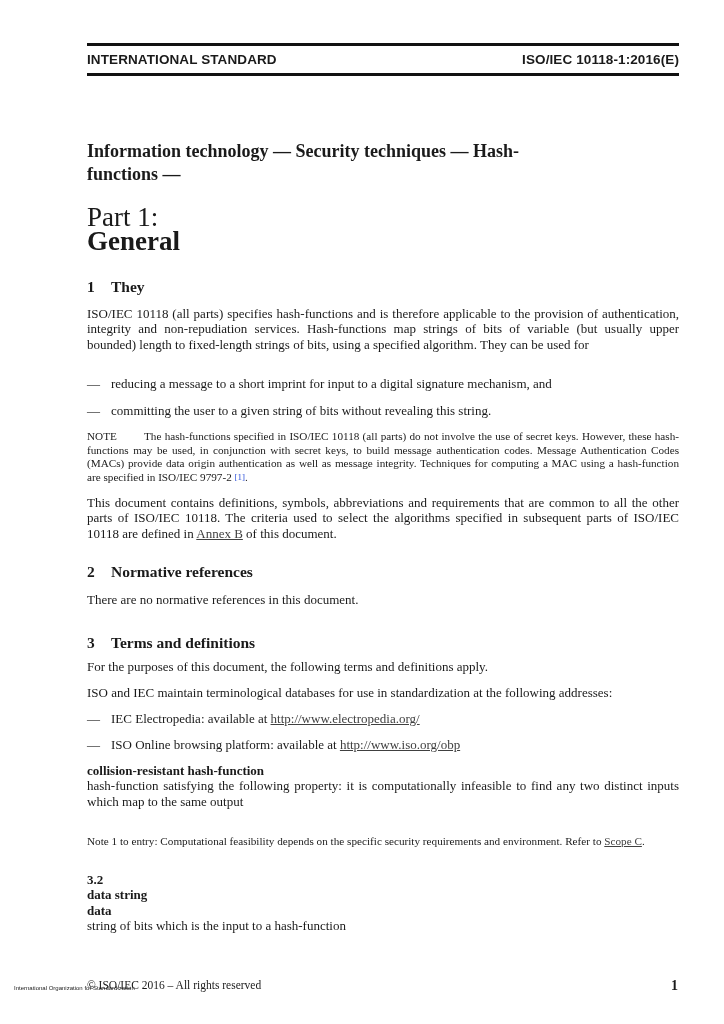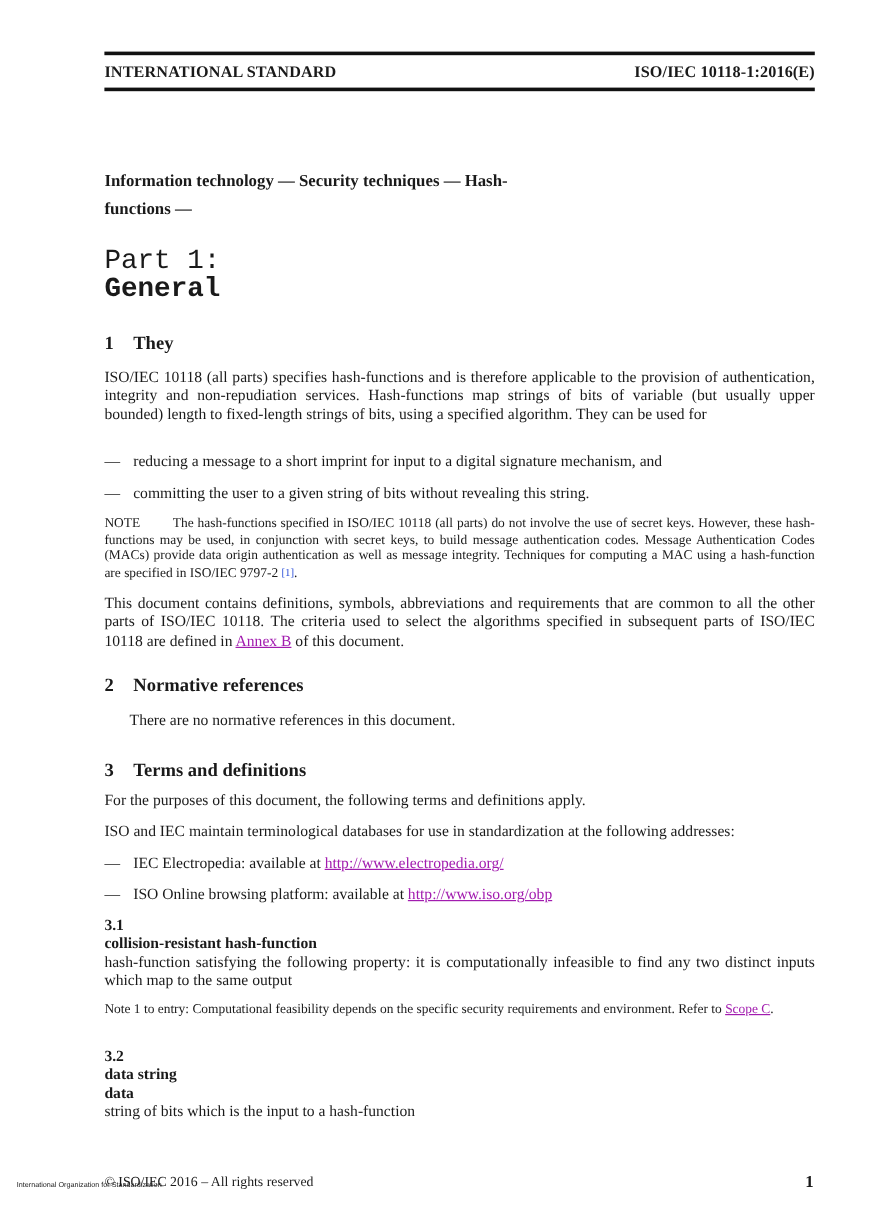--- a/index.html
+++ b/index.html
@@ -1,28 +1,28 @@
 <!DOCTYPE html>
 <html><head>
 <meta charset="utf-8">
 <style>
   html, body { margin: 0; padding: 0; background: #ffffff; }
   body { width: 724px; height: 1024px; position: relative; overflow: hidden;
          font-family: "DejaVu Serif", "Liberation Serif", serif; color: #1a1a1a; }
   .rule { position: absolute; left: 87px; width: 592px; background: #111; height: 3px; }
-  .hdr { position: absolute; top: 52px; font-family: Liberation Serif, serif; font-weight: bold; font-size: 13.5px; letter-spacing: 0.1px; }
-  .title { position: absolute; left: 87px; top: 140px; width: 580px; font-family: "Liberation Serif", serif; font-weight: bold; font-size: 14px; line-height: 23px; }
-  .part { position: absolute; left: 87px; top: 205px; font-family: Liberation Mono, monospace; font-size: 23px; line-height: 24px; }
+  .hdr { position: absolute; top: 52px; font-family: Liberation Sans, sans-serif; font-weight: bold; font-size: 13.5px; letter-spacing: 0.1px; }
+  .title { position: absolute; left: 87px; top: 140px; width: 580px; font-family: "Liberation Serif", serif; font-weight: bold; font-size: 18px; line-height: 23px; }
+  .part { position: absolute; left: 87px; top: 205px; font-family: Liberation Serif, serif; font-size: 27px; line-height: 24px; }
   .h1 { position: absolute; left: 87px; font-family: "Liberation Serif", serif; font-weight: bold; font-size: 15.5px; }
   .h1 .num { display: inline-block; width: 24px; }
   .p { position: absolute; left: 87px; width: 592px; font-family: "Liberation Serif", serif; font-size: 13px; line-height: 15.3px; text-align: justify; }
   .note { font-size: 11.2px; line-height: 13.7px; }
   .dash { position: absolute; left: 87px; font-family: "Liberation Serif", serif; font-size: 13px; }
   .dash .d { display: inline-block; width: 24px; }
-  a.link { color: #a21caf; text-decoration: underline; }
+  a.link { color: #404040; text-decoration: underline; }
   .ref { color: #2b4fd8; font-size: 9px; vertical-align: 1px; }
   .term-num, .term { font-weight: bold; }
   .footer { position: absolute; top: 979px; font-family: "Liberation Serif", serif; font-size: 11.5px; }
   .tiny { position: absolute; left: 14px; top: 985px; font-family: "Liberation Sans", sans-serif; font-size: 6px; color: #222; }
   .pagenum { position: absolute; right: 46px; top: 978px; font-family: "Liberation Serif", serif; font-weight: bold; font-size: 14px; }
 </style>
 </head>
 <body>
 
 <div class="rule" style="top:43px;"></div>
@@ -55,37 +55,36 @@
   <span style="display:inline-block;width:57px;">NOTE</span><span>The hash-functions specified in ISO/IEC 10118 (all parts) do not involve the use of secret keys. However, these hash-functions may be used, in conjunction with secret keys, to build message authentication codes. Message Authentication Codes (MACs) provide data origin authentication as well as message integrity. Techniques for computing a MAC using a hash-function are specified in ISO/IEC 9797-2 </span><a class="ref">[1]</a>.
 </div>
 
 <div class="p" style="top:495px;">
   <span>This document contains definitions, symbols, abbreviations and requirements that are common to all the other parts of ISO/IEC 10118. The criteria used to select the algorithms specified in subsequent parts of ISO/IEC 10118 are defined in </span><a class="link">Annex B</a><span> of this document.</span>
 </div>
 
 <div class="h1" style="top:563px;">
   <span class="num">2</span><span>Normative references</span>
 </div>
-<div class="p" style="top:592px;margin-left:21px;">There are no normative references in this document.</div>
+<div class="p" style="top:592px;">There are no normative references in this document.</div>
 
 <div class="h1" style="top:634px;">
   <span class="num">3</span><span>Terms and definitions</span>
 </div>
 <div class="p" style="top:659px;">For the purposes of this document, the following terms and definitions apply.</div>
 <div class="p" style="top:685px;">ISO and IEC maintain terminological databases for use in standardization at the following addresses:</div>
 
 <div class="dash" style="top:711px;">
   <span class="d">—</span><span>IEC Electropedia: available at </span><a class="link">http://www.electropedia.org/</a>
 </div>
 <div class="dash" style="top:737px;">
   <span class="d">—</span><span>ISO Online browsing platform: available at </span><a class="link">http://www.iso.org/obp</a>
 </div>
 
 <div class="p" style="top:763px;">
-  <div class="term-num">3.1</div>
   <div class="term">collision-resistant hash-function</div>
   <div>hash-function satisfying the following property: it is computationally infeasible to find any two distinct inputs which map to the same output</div>
 </div>
 <div class="p note" style="top:835px;">
   <span>Note 1 to entry: Computational feasibility depends on the specific security requirements and environment. Refer to </span><a class="link">Scope C</a><span>.</span>
 </div>
 
 <div class="p" style="top:872px;">
   <div class="term-num">3.2</div>
   <div class="term">data string</div>

